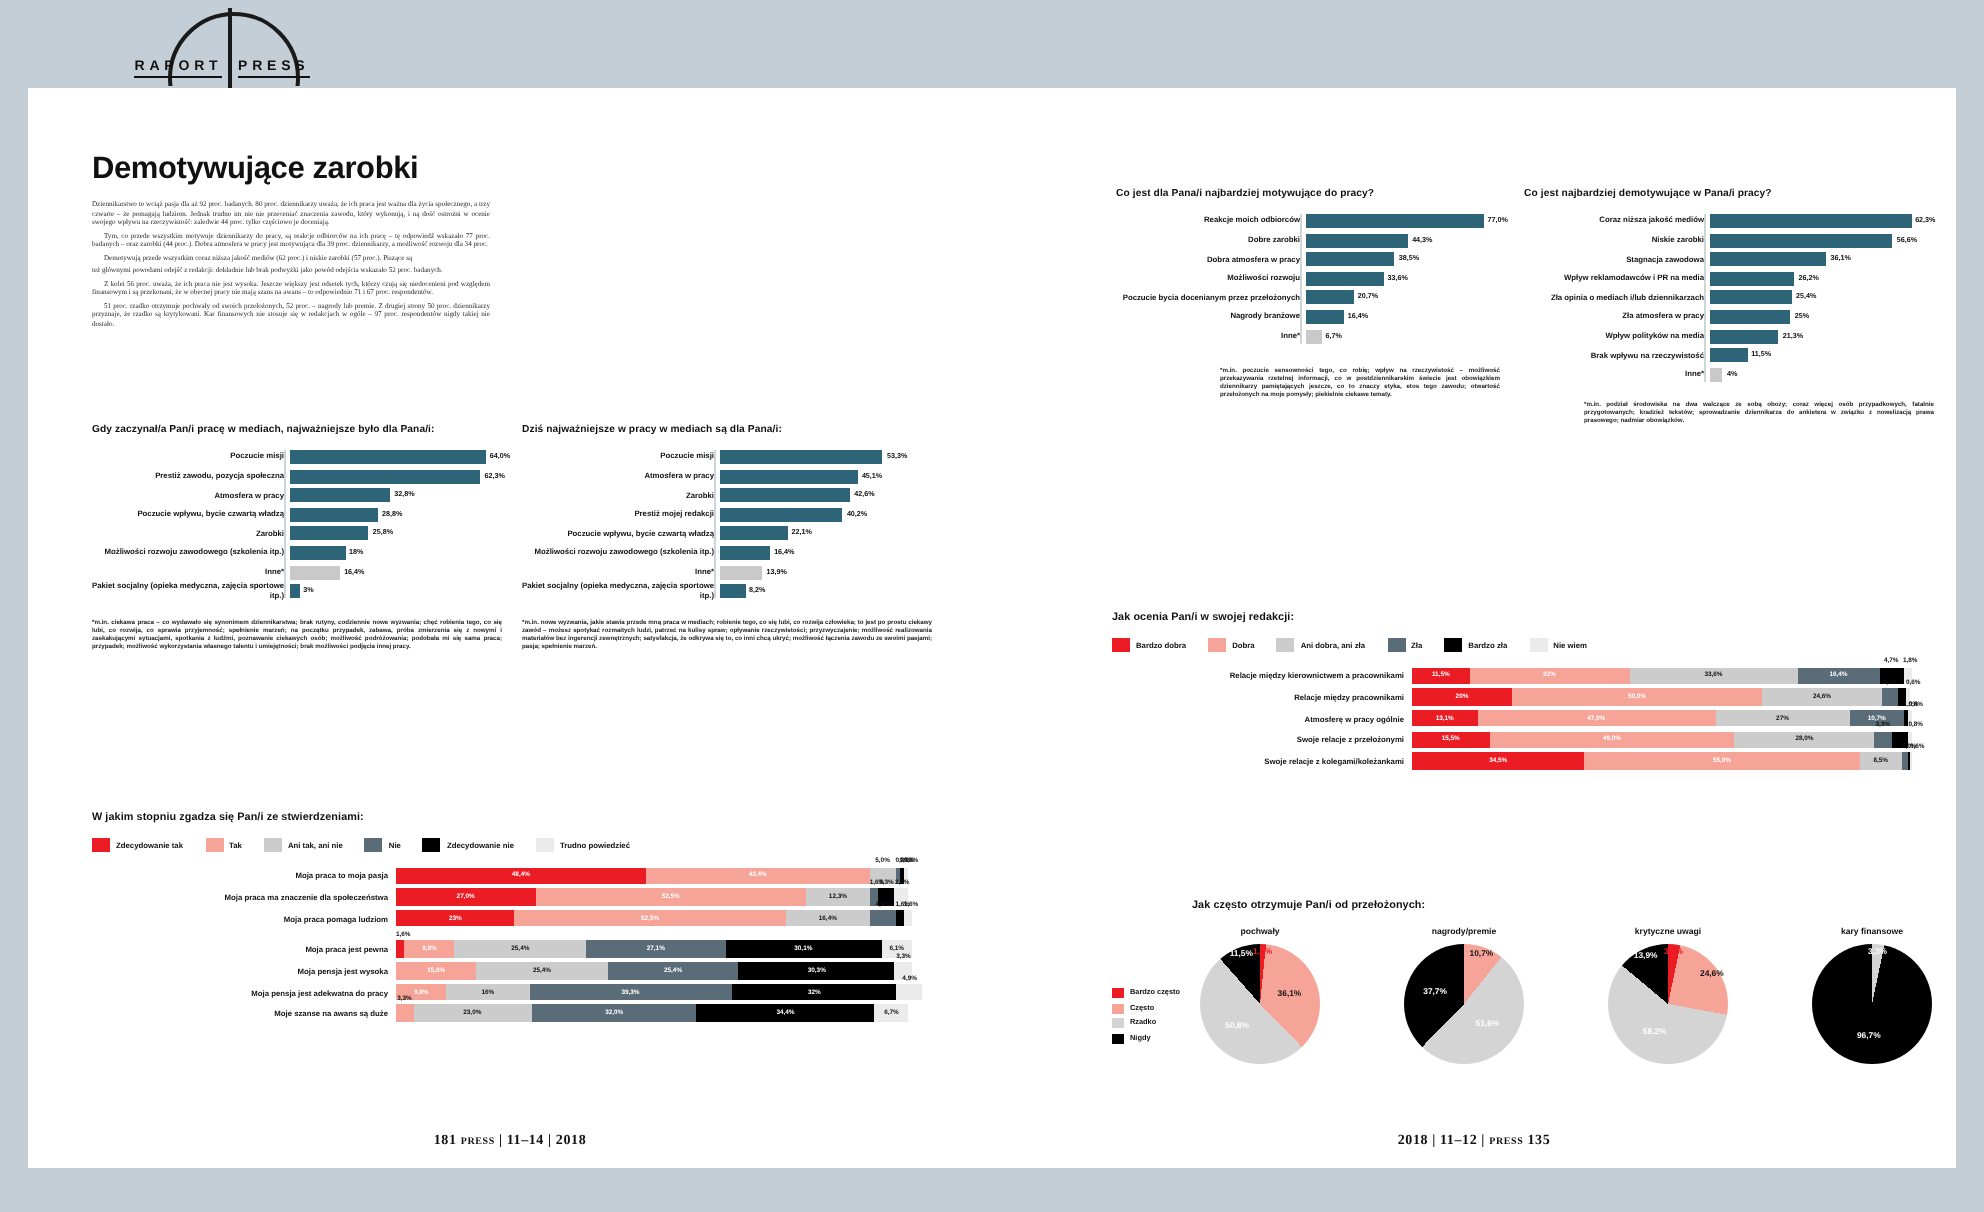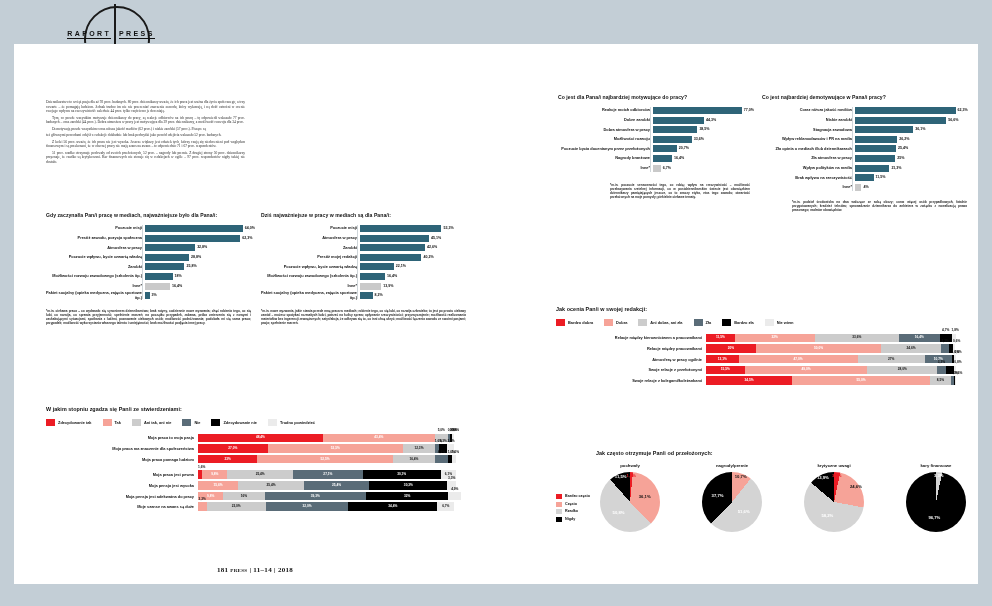--- a/index.html
+++ b/index.html
@@ -120,20 +120,21 @@
     <div class="vline"></div>
     <div class="mlabel">
       <span>RAPORT</span><span class="gap">&nbsp;&nbsp;&nbsp;&nbsp;</span><span>PRESS</span>
     </div>
   </div>
 
   <div class="gutter"></div>
 
   <div class="page left">
 
+    <h1 class="title">Demotywujące zarobki</h1>
 
     <div class="bodycols">
       <div class="bodycol">
         <p class="first">Dziennikarstwo to wciąż pasja dla aż 92 proc. badanych. 80 proc. dziennikarzy uważa, że ich praca jest ważna dla życia społecznego, a trzy czwarte – że pomagają ludziom. Jednak trudno im nie nie przeceniać znaczenia zawodu, który wykonują, i ną dość ostrożni w ocenie swojego wpływu na rzeczywistość: zaledwie 44 proc. tylko częściowo je doceniają.</p>
         <p>Tym, co przede wszystkim motywuje dziennikarzy do pracy, są reakcje odbiorców na ich pracę – tę odpowiedź wskazało 77 proc. badanych – oraz zarobki (44 proc.). Dobra atmosfera w pracy jest motywująca dla 39 proc. dziennikarzy, a możliwość rozwoju dla 34 proc.</p>
         <p>Demotywują przede wszystkim coraz niższa jakość mediów (62 proc.) i niskie zarobki (57 proc.). Piszące są</p>
       </div>
       <div class="bodycol">
         <p class="first">też głównymi powodami odejść z redakcji: dokładnie lub brak podwyżki jako powód odejścia wskazało 52 proc. badanych.</p>
         <p>Z kolei 56 proc. uważa, że ich praca nie jest wysoka. Jeszcze większy jest odsetek tych, którzy czują się niedocenieni pod względem finansowym i są przekonani, że w obecnej pracy nie mają szans na awans – to odpowiednio 71 i 67 proc. respondentów.</p>
@@ -784,14 +785,19 @@
               <div class="pie-cap">kary finansowe</div>
               <div class="pie" style="width:60px;height:60px;background:conic-gradient(#d4d4d4 0.00deg 11.88deg,#000000 11.88deg 360.00deg)">
                 <span class="pie-lab" style="left:32.732055354611155px;top:0.7417465634261866px;transform:translateX(-50%);color:#ffffff">3,3%</span>
                 <span class="pie-lab" style="left:28.385603654093405px;top:42.51624066706634px;transform:translateX(-50%);color:#ffffff">96,7%</span>
               </div>
             </div>
           </div>
       </div>
     </div>
 
+    <div class="folio" style="left:0;width:482px;text-align:center;">
+      <span>2018 | 11–12 |</span>
+      <span class="sc">press</span>
+      <span>135</span>
+    </div>
   </div>
 </div>
 
 </body></html>

